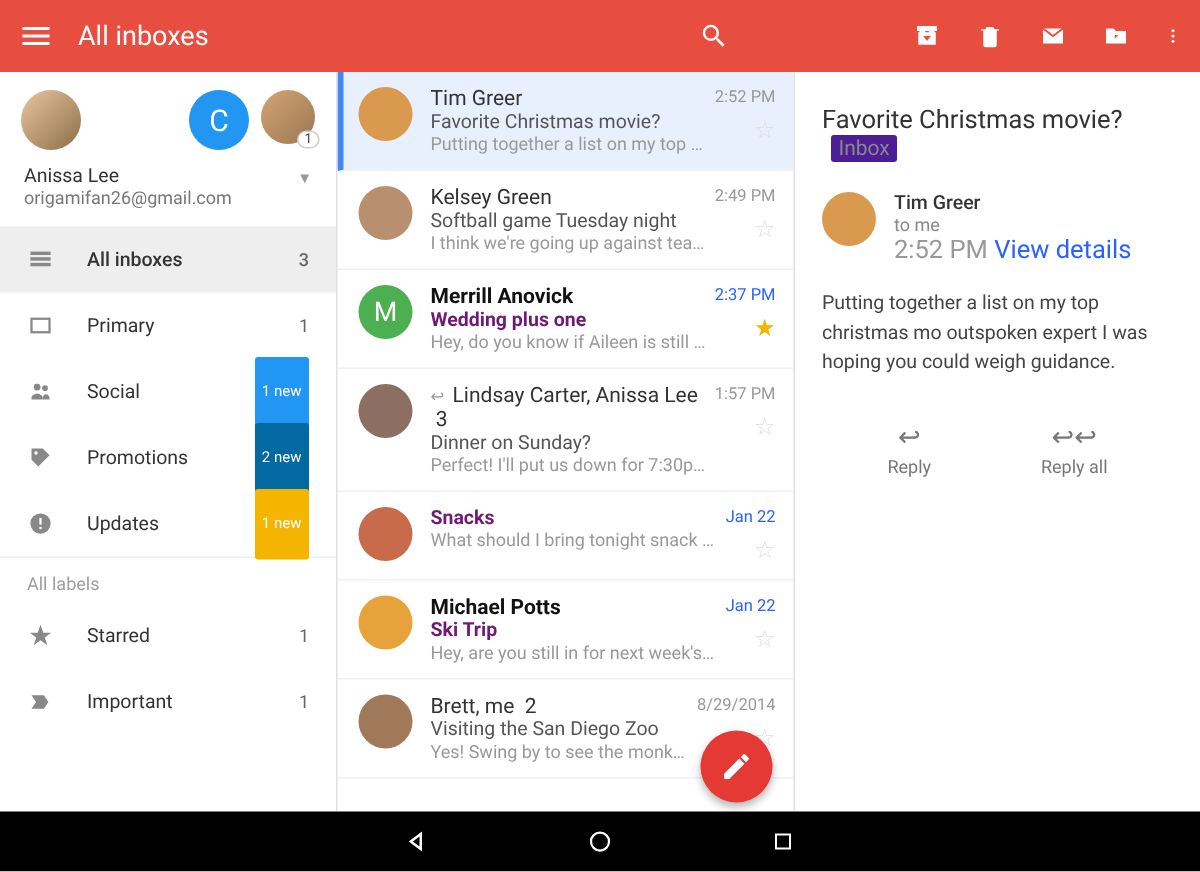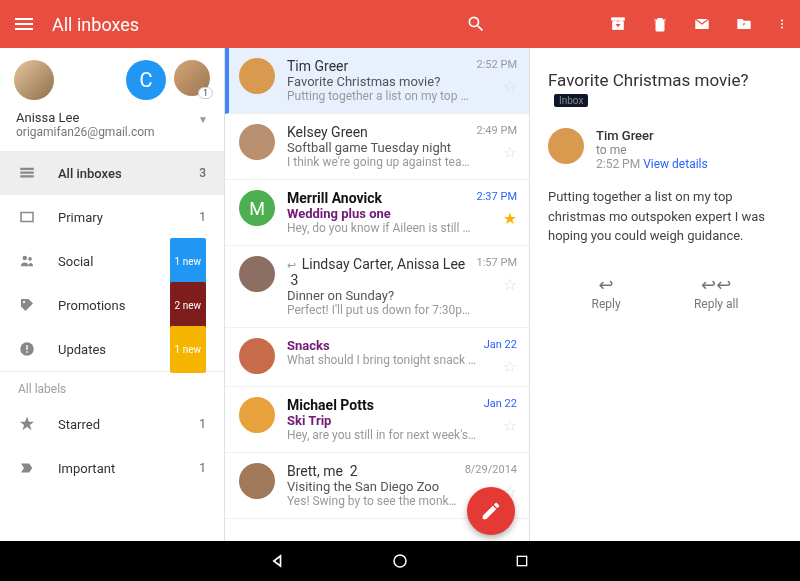--- a/index.html
+++ b/index.html
@@ -22,47 +22,47 @@
 .user-name{font-size:13px;color:#333}
 .user-email{font-size:12px;color:#777}
 .caret{color:#999;font-size:10px;margin-top:4px}
 .folders{flex:1}
 .folder{display:flex;align-items:center;padding:0 18px;height:44px;cursor:pointer;font-size:13px;color:#333}
 .folder.active{background:#eee;font-weight:500}
 .folder .f-icon{width:18px;height:18px;margin-right:22px;color:#888;display:flex;align-items:center;justify-content:center}
 .folder .f-label{flex:1}
 .folder .f-meta{font-size:12px;color:#666}
 .pill{font-size:10px;color:#fff;padding:18px 5px;border-radius:2px}
-.pill.blue{background:#2196f3}.pill.green{background:#7f1d1d}.pill.orange{background:#f4b400}
+.pill.blue{background:#2196f3}.pill.green{background:#0369a1}.pill.orange{background:#f4b400}
 .sect-head{font-size:12px;color:#9e9e9e;padding:10px 18px 6px;border-top:1px solid #eee}
 .list{width:305px;border-right:1px solid #e0e0e0;overflow:hidden;position:relative}
 .msg{display:flex;padding:10px 12px 10px 14px;border-bottom:1px solid #f0f0f0;cursor:pointer;position:relative}
 .msg.sel{background:#e8f0fe;border-left:4px solid #4285f4;padding-left:10px}
 .msg-av{width:36px;height:36px;border-radius:50%;background:#bbb;flex-shrink:0;margin-right:12px;display:flex;align-items:center;justify-content:center;color:#fff;font-size:18px}
 .msg-body{flex:1;min-width:0}
 .msg-from{font-size:14px;color:#333}
 .msg.unread .msg-from{font-weight:700;color:#111}
 .msg-subj{font-size:13px;color:#555;white-space:nowrap;overflow:hidden;text-overflow:ellipsis}
 .msg.unread .msg-subj{font-weight:700;color:#701a75}
 .msg-prev{font-size:12px;color:#999;white-space:nowrap;overflow:hidden;text-overflow:ellipsis}
 .msg-meta{display:flex;flex-direction:column;align-items:flex-end;margin-left:6px;flex-shrink:0}
 .msg-time{font-size:11px;color:#999}
 .msg.unread .msg-time{color:#2962ff;font-weight:400}
 .star{color:#ddd;font-size:16px;margin-top:6px;cursor:pointer}
 .star.on{color:#f4b400}
 .reply-ic{font-size:11px;color:#999;margin-right:2px}
 .fab{position:absolute;right:14px;bottom:6px;width:48px;height:48px;border-radius:50%;background:#e53935;display:flex;align-items:center;justify-content:center;box-shadow:0 3px 6px rgba(0,0,0,.3);cursor:pointer;color:#fff}
 .detail{flex:1;padding:22px 18px;overflow:hidden}
 .det-subject{font-size:17px;color:#333;margin-bottom:18px}
-.det-chip{font-size:10px;background:#0f172a;color:#888;padding:1px 5px;border-radius:2px;margin-left:6px;vertical-align:2px}
+.det-chip{font-size:14px;background:#4c1d95;color:#888;padding:1px 5px;border-radius:2px;margin-left:6px;vertical-align:2px}
 .det-sender{display:flex;gap:12px;margin-bottom:16px}
 .det-av{width:36px;height:36px;border-radius:50%;background:#d99a4f}
 .det-from{font-size:13px;color:#333;font-weight:500}
 .det-to{font-size:12px;color:#888}
-.det-time{font-size:12px;color:#999}
+.det-time{font-size:17px;color:#999}
 .det-link{color:#2962ff;cursor:pointer}
 .det-body{font-size:13px;color:#444;line-height:1.5;margin-bottom:28px}
 .det-actions{display:flex;justify-content:space-around;max-width:220px;margin:0 auto}
 .det-act{text-align:center;cursor:pointer;color:#777;font-size:12px}
 .det-act .ic{font-size:18px;display:block;margin-bottom:2px}
 .navbar{position:absolute;bottom:0;left:0;right:0;height:40px;background:#000;display:flex;align-items:center;justify-content:center;gap:100px}
 .nav-btn{width:22px;height:22px;cursor:pointer;display:flex;align-items:center;justify-content:center}
 svg{display:block}
 </style>
 </head>

